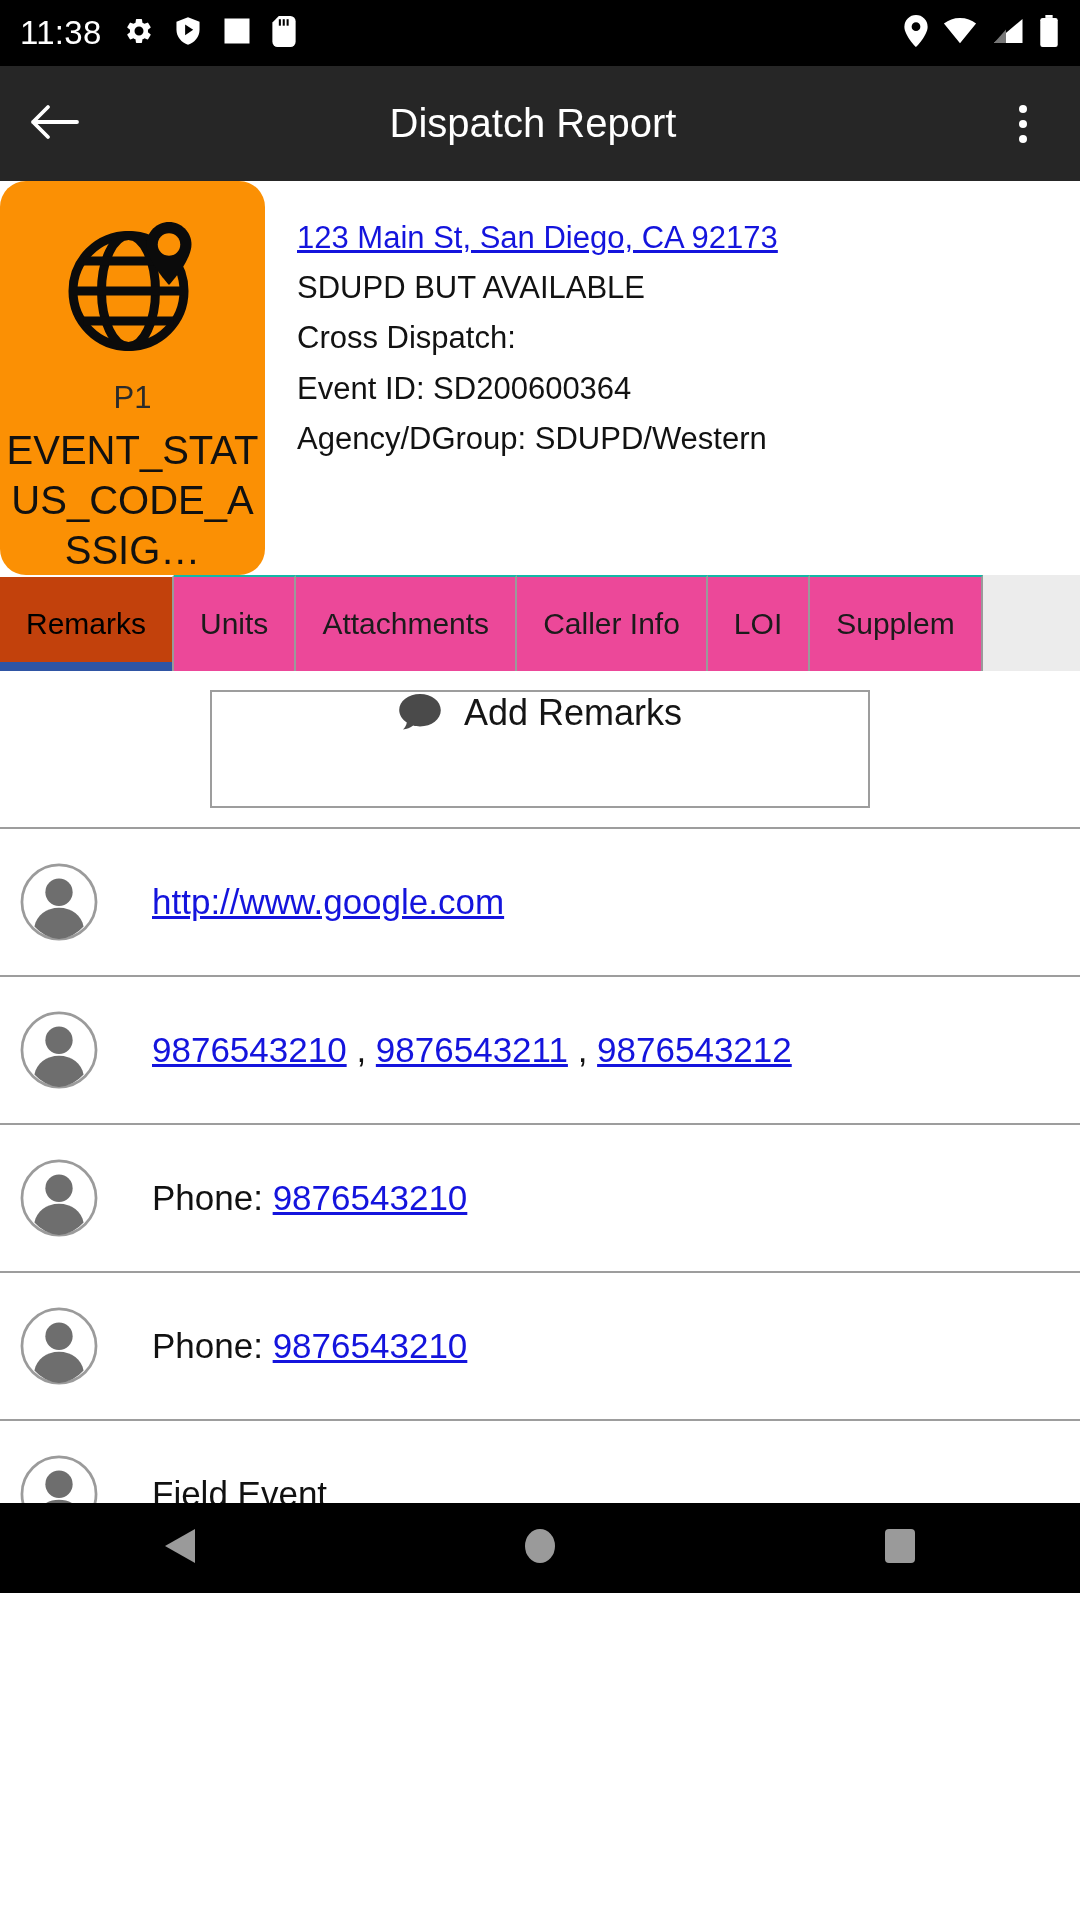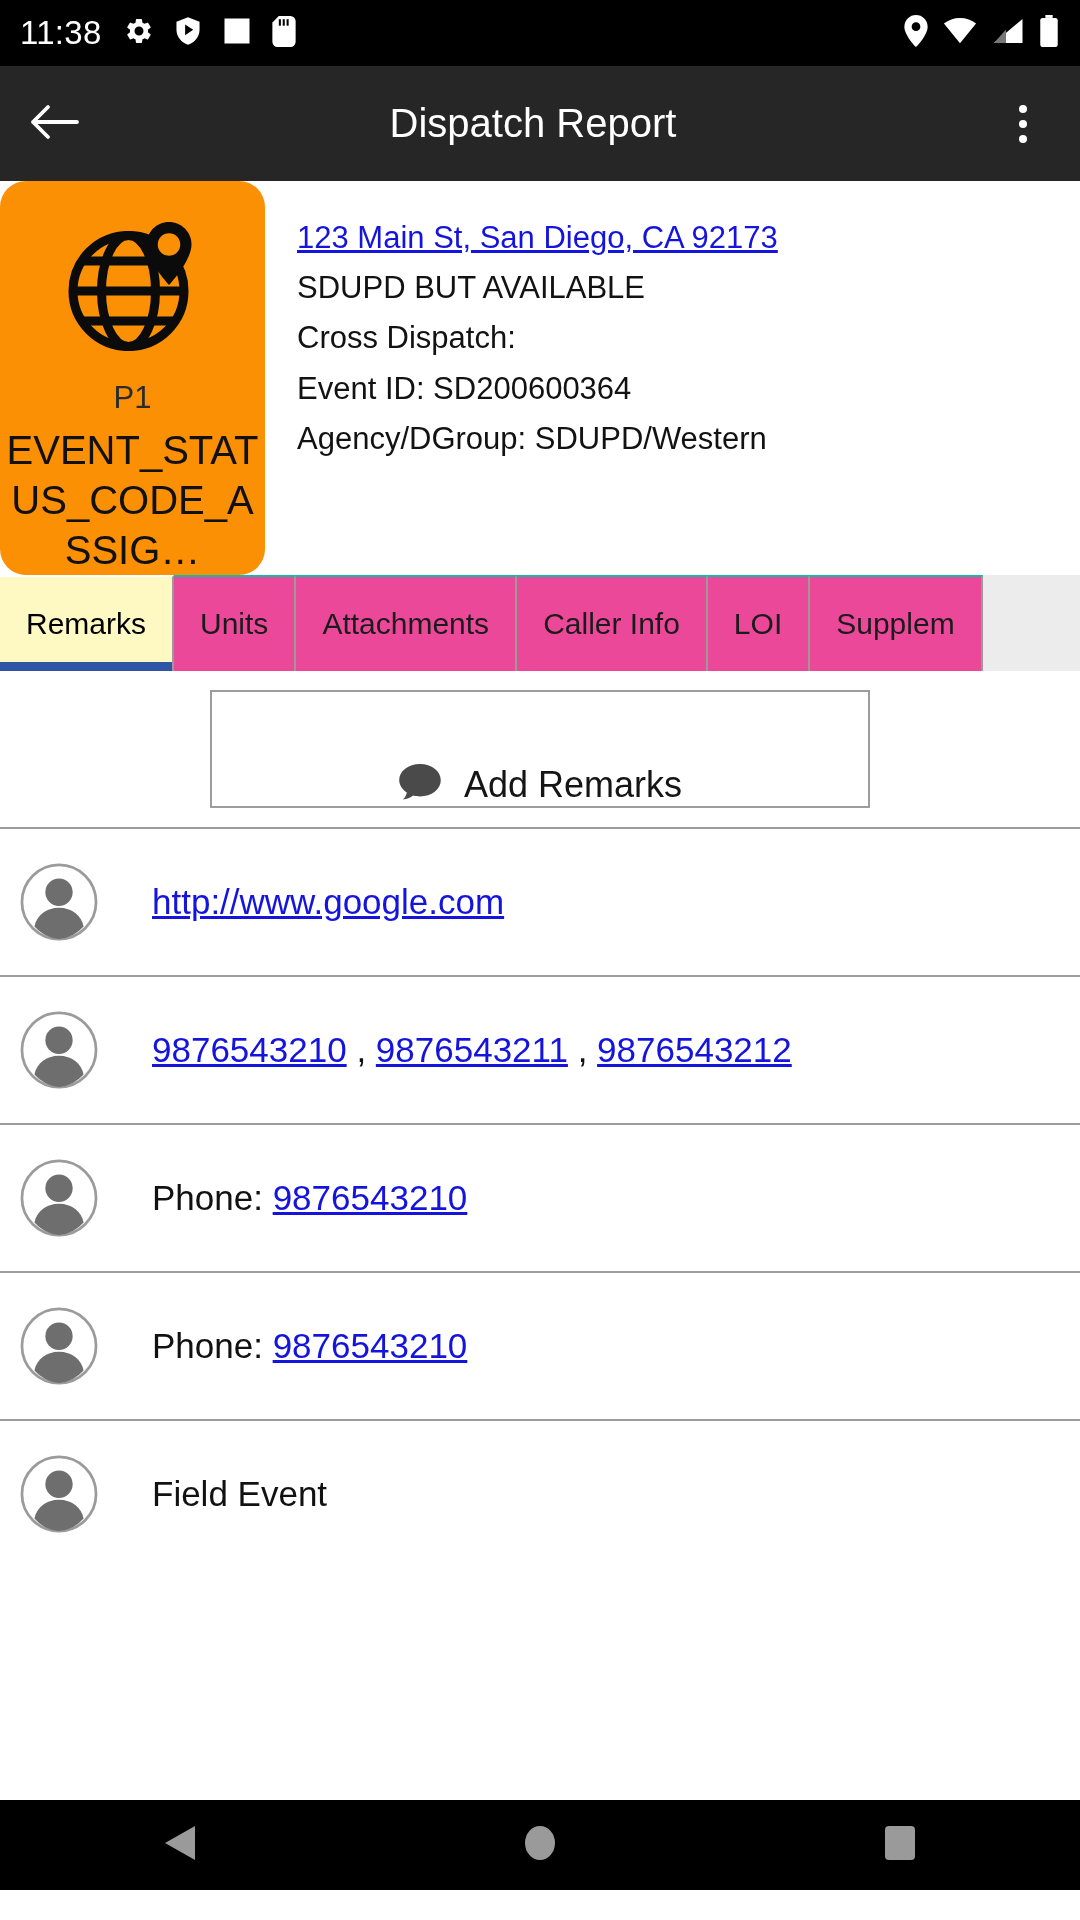--- a/index.html
+++ b/index.html
@@ -2,21 +2,21 @@
 <html><head>
 <meta charset="utf-8">
 <style>
   * { margin:0; padding:0; box-sizing:border-box; }
   html, body {
     width:1080px; height:1920px;
     background:#ffffff;
     font-family:"Liberation Sans", sans-serif;
     overflow:hidden;
   }
-  #screen { width:1080px; height:1890px; position:relative; display:flex; flex-direction:column; background:#fff; }
+  #screen { width:1080px; height:1593px; position:relative; display:flex; flex-direction:column; background:#fff; }
 
   
   .statusbar {
     height:66px; background:#000; color:#fff;
     display:flex; align-items:center; padding:0 20px; flex:0 0 66px;
   }
   .sb-time { font-size:33px; letter-spacing:.3px; font-weight:400; margin-right:22px; }
   .sb-left-icons { display:flex; align-items:center; gap:20px; flex:1; }
   .sb-right-icons { display:flex; align-items:center; gap:14px; }
   .sb-ico { display:block; }
@@ -57,30 +57,30 @@
   .addr-link { color:#1414dd; text-decoration:underline; font-size:31px; cursor:pointer; }
 
   
   .tabbar { display:flex; flex:0 0 96px; background:#ececec; overflow:hidden; position:relative; }
   .tab {
     display:flex; align-items:center; justify-content:center;
     font-size:30px; color:#1b1b1b; background:#ec4899;
     border-right:2px solid #9a9a9a; border-top:2px solid #14b8a6;
     padding:0 26px; white-space:nowrap; cursor:pointer; position:relative;
   }
-  .tab.active { background:#fef9c3; border-top:2px solid #fff; color:#000; }
+  .tab.active { background:#c2410c; border-top:2px solid #fff; color:#000; }
   .tab.active::after {
     content:""; position:absolute; left:0; right:0; bottom:0; height:9px; background:#2f55a4;
   }
 
   
   .add-remarks-zone { flex:0 0 156px; display:flex; align-items:center; justify-content:center; background:#fff; }
   .add-remarks-btn {
     width:660px; height:118px; border:2px solid #9d9d9d; background:#fff;
-    display:flex; align-items:flex-end; justify-content:center; gap:22px; cursor:pointer;
+    display:flex; align-items:flex-start; justify-content:center; gap:22px; cursor:pointer;
   }
   .add-remarks-label { font-size:36px; color:#151515; }
 
   
   .remarks-list { flex:1; overflow:hidden; background:#fff; }
   .remark-row {
     display:flex; align-items:center; gap:26px;
     padding:0 20px; border-top:2px solid #9d9d9d;
     min-height:148px;
   }

